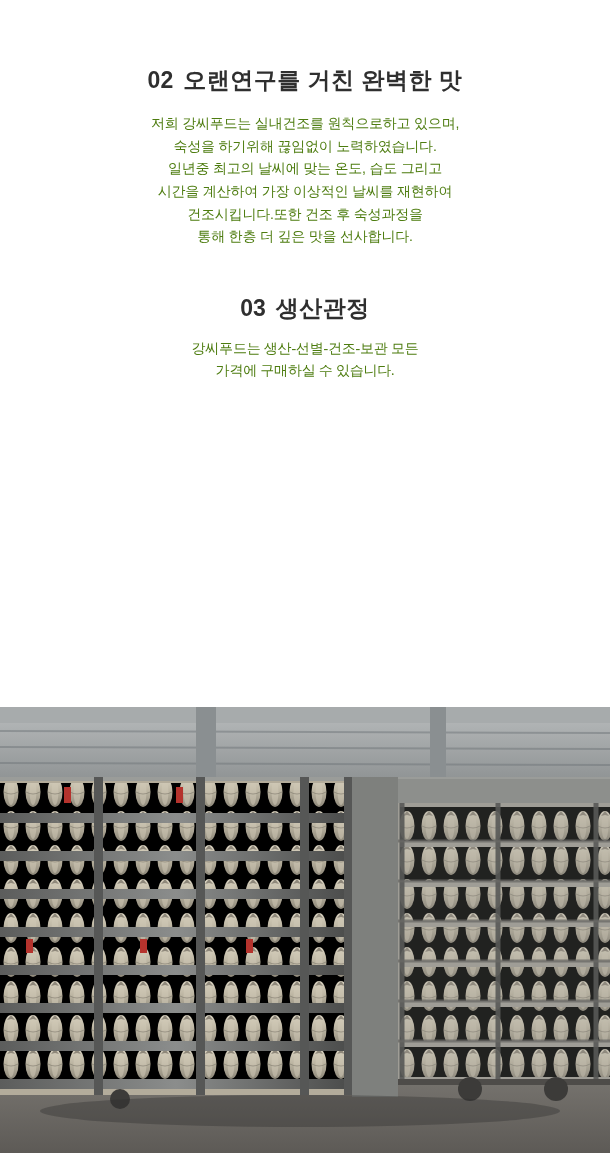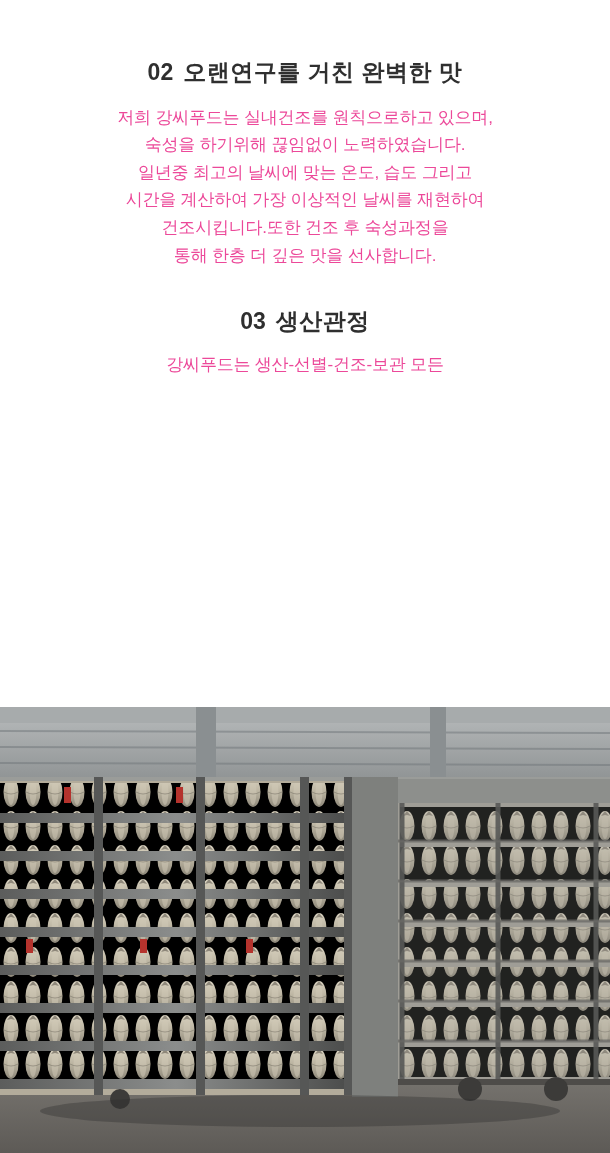--- a/index.html
+++ b/index.html
@@ -33,48 +33,49 @@
   .section {
     width: 100%;
     text-align: center;
   }
   .section-heading {
     font-size: 23px;
     font-weight: bold;
     color: #2f2f2f;
     letter-spacing: 0.5px;
     line-height: 1.3;
-    margin: 0;
+    margin: 8px;
   }
   .section-heading .num {
     margin-right: 10px;
     letter-spacing: 0;
   }
   .section-body {
-    font-size: 17px;
-    color: #ec4899;
+    font-size: 14px;
+    color: #4d7c0f;
     line-height: 1.62;
     margin: 0;
     letter-spacing: -0.2px;
   }
   .section-body .line {
     display: block;
     white-space: nowrap;
   }
   #section-1 {
     padding-top: 58px;
   }
   #section-1 .section-body {
     margin-top: 16px;
   }
   #section-2 {
     padding-top: 38px;
   }
   #section-2 .section-body {
     margin-top: 14px;
+    font-family: Liberation Serif, serif;
   }
   .photo-area {
     position: absolute;
     left: 0;
     top: 707px;
     width: 610px;
     height: 446px;
     overflow: hidden;
     background: #8e8d88;
   }
@@ -104,20 +105,21 @@
         <span class="line">통해 한층 더 깊은 맛을 선사합니다.</span>
       </p>
     </div>
 
     <div class="section" id="section-2">
       <h2 class="section-heading">
         <span class="num">03</span><span>생산관정</span>
       </h2>
       <p class="section-body">
         <span class="line">강씨푸드는 생산-선별-건조-보관 모든</span>
+        <span class="line">가격에 구매하실 수 있습니다.</span>
       </p>
     </div>
 
   </div>
 
   <div class="photo-area">
     <svg class="photo-svg" viewBox="0 0 610 446" preserveAspectRatio="xMidYMid slice">
       <defs>
         <linearGradient id="ceilingGrad" x1="0" y1="0" x2="0" y2="1">
           <stop offset="0%" stop-color="#b9bcbd"></stop>

